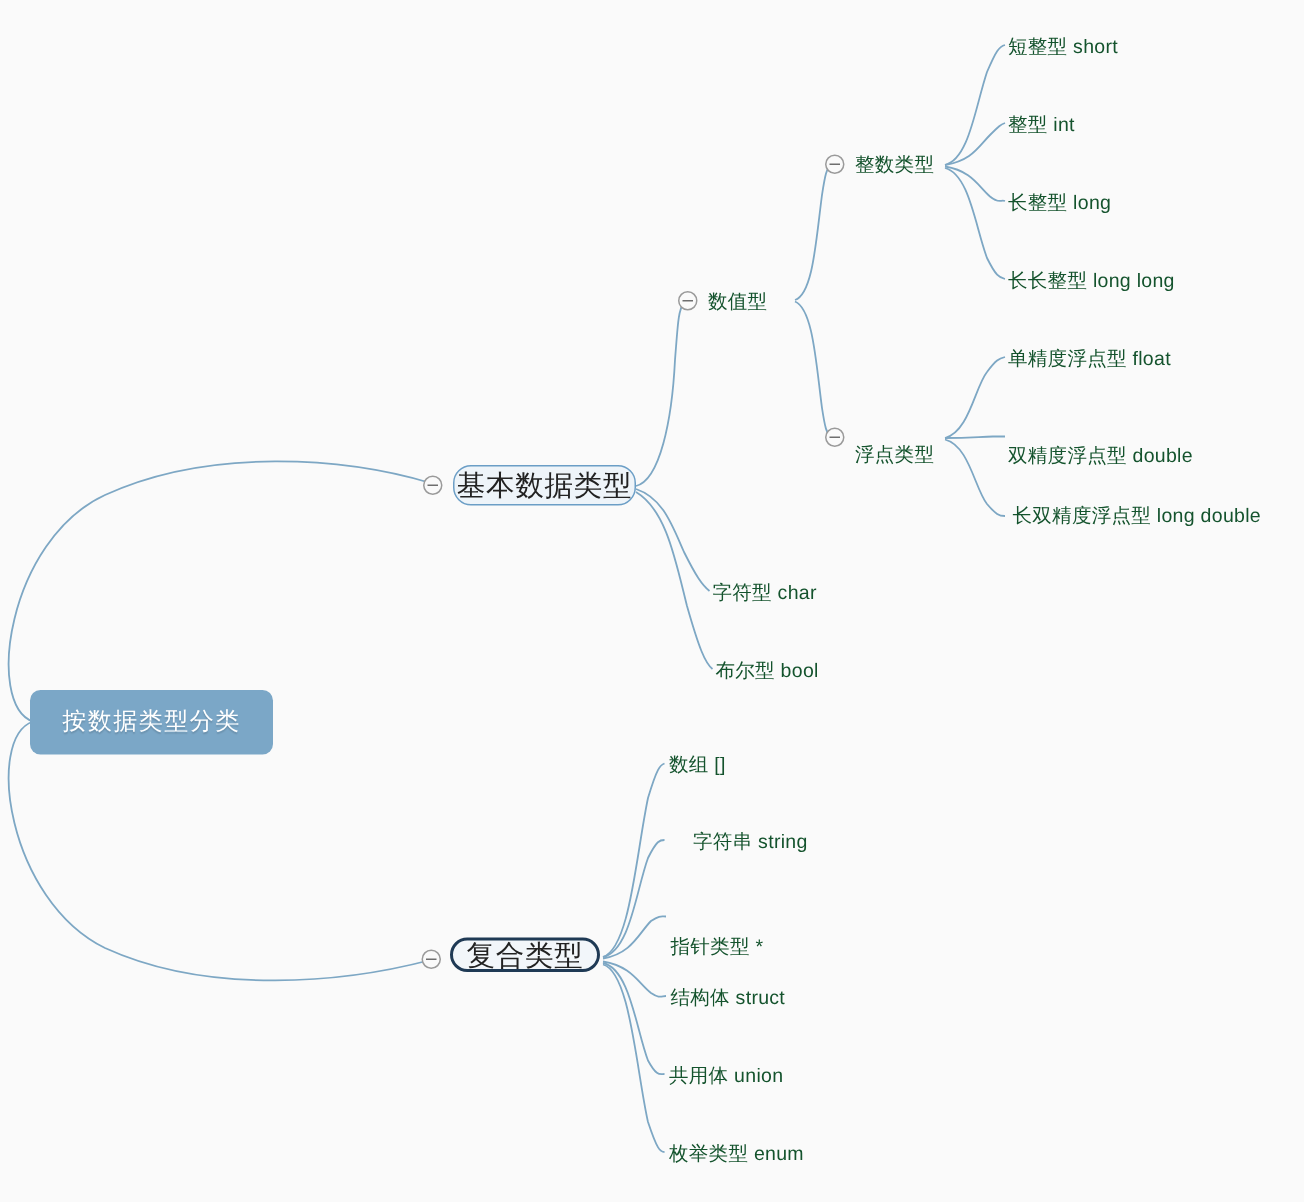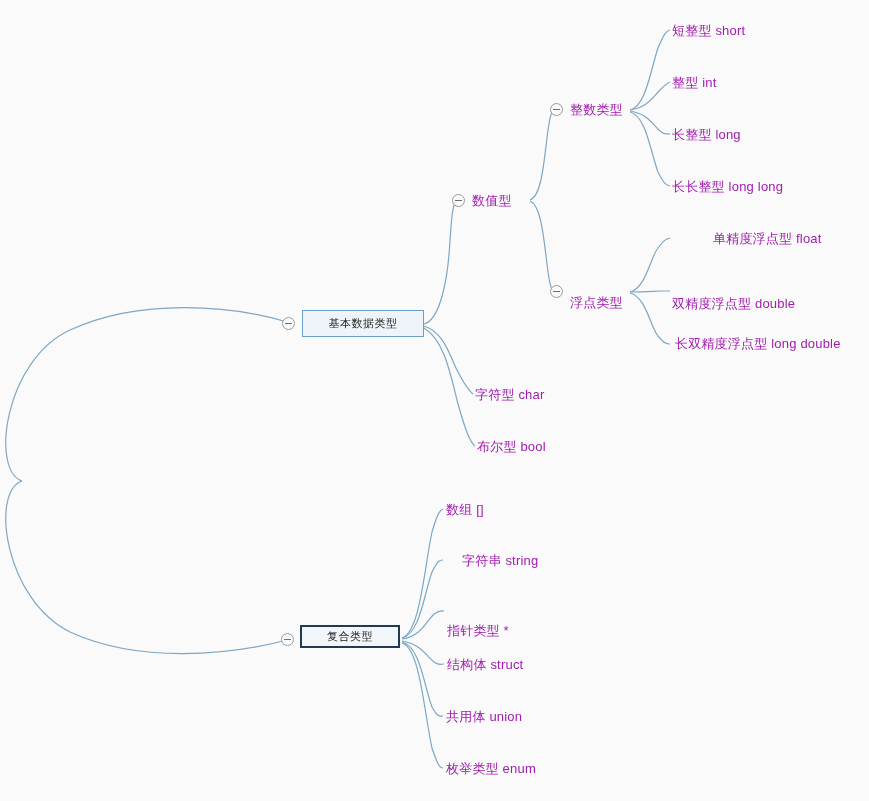--- a/index.html
+++ b/index.html
@@ -50,37 +50,37 @@
     justify-content: center;
     text-shadow: 0 1px 1px rgba(0,0,0,0.15);
   }
 
   
   .node-box {
     position: absolute;
     box-sizing: border-box;
     background: #eef4f9;
     border: 1px solid #6b9ec6;
-    border-radius: 0;
+    border-radius: 12px;
     color: #222222;
-    font-size: 11px;
+    font-size: 19px;
     display: flex;
     align-items: center;
     justify-content: center;
     letter-spacing: 0.5px;
   }
   .node-box.selected {
     border: 2px solid #1f3a55;
     background: #f2f6fa;
   }
 
   
   .node-text {
     position: absolute;
-    color: #a21caf;
+    color: #14532d;
     font-size: 13px;
     white-space: nowrap;
     letter-spacing: 0.2px;
     line-height: 1;
   }
   .node-text.with-toggle {
     font-size: 13px;
     text-align: center;
   }
 
@@ -132,20 +132,23 @@
     <path d="M 630,293 C 646,297 650,326 658,336 C 664,343 666,344 670,344"></path>
 
     <path d="M 402,638 C 420,632 424,570 432,532 C 438,512 440,510 443,509"></path>
     <path d="M 402,638 C 420,634 424,594 432,572 C 438,560 440,560 443,560"></path>
     <path d="M 402,639 C 421,636 426,622 434,614 C 440,610 441,611 444,611"></path>
     <path d="M 402,641 C 421,644 426,656 434,662 C 440,666 441,664 444,664"></path>
     <path d="M 402,642 C 420,646 424,686 432,707 C 438,718 440,716 443,716"></path>
     <path d="M 402,643 C 420,648 424,712 432,748 C 438,766 440,768 443,768"></path>
   </svg>
 
+  <div class="node-root" style="left:20px; top:460px; width:162px; height:43px;">
+    <span>按数据类型分类</span>
+  </div>
 
   <div class="toggle" style="left:282px; top:317px;"></div>
   <div class="node-box" style="left:302px; top:310px; width:122px; height:27px;">
     <span>基本数据类型</span>
   </div>
 
   <div class="toggle" style="left:281px; top:633px;"></div>
   <div class="node-box selected" style="left:300px; top:625px; width:100px; height:23px;">
     <span>复合类型</span>
   </div>
@@ -157,21 +160,21 @@
   <div class="node-text with-toggle" style="left:570px; top:103px;">整数类型</div>
 
   <div class="node-text" style="left:672px; top:24px;">短整型 short</div>
   <div class="node-text" style="left:672px; top:76px;">整型 int</div>
   <div class="node-text" style="left:672px; top:128px;">长整型 long</div>
   <div class="node-text" style="left:672px; top:180px;">长长整型 long long</div>
 
   <div class="toggle" style="left:550px; top:285px;"></div>
   <div class="node-text with-toggle" style="left:570px; top:285px;margin-top:11px;">浮点类型</div>
 
-  <div class="node-text" style="left:672px; top:232px;margin-left:41px;">单精度浮点型 float</div>
+  <div class="node-text" style="left:672px; top:232px;">单精度浮点型 float</div>
   <div class="node-text" style="left:672px; top:285px;margin-top:12px;">双精度浮点型 double</div>
   <div class="node-text" style="left:675px; top:337px;">长双精度浮点型 long double</div>
 
   <div class="node-text" style="left:475px; top:388px;">字符型 char</div>
   <div class="node-text" style="left:477px; top:440px;">布尔型 bool</div>
 
   <div class="node-text" style="left:446px; top:503px;">数组 []</div>
   <div class="node-text" style="left:446px; top:554px;margin-left:16px;">字符串 string</div>
   <div class="node-text" style="left:447px; top:605px;margin-top:19px;">指针类型 *</div>
   <div class="node-text" style="left:447px; top:658px;">结构体 struct</div>

